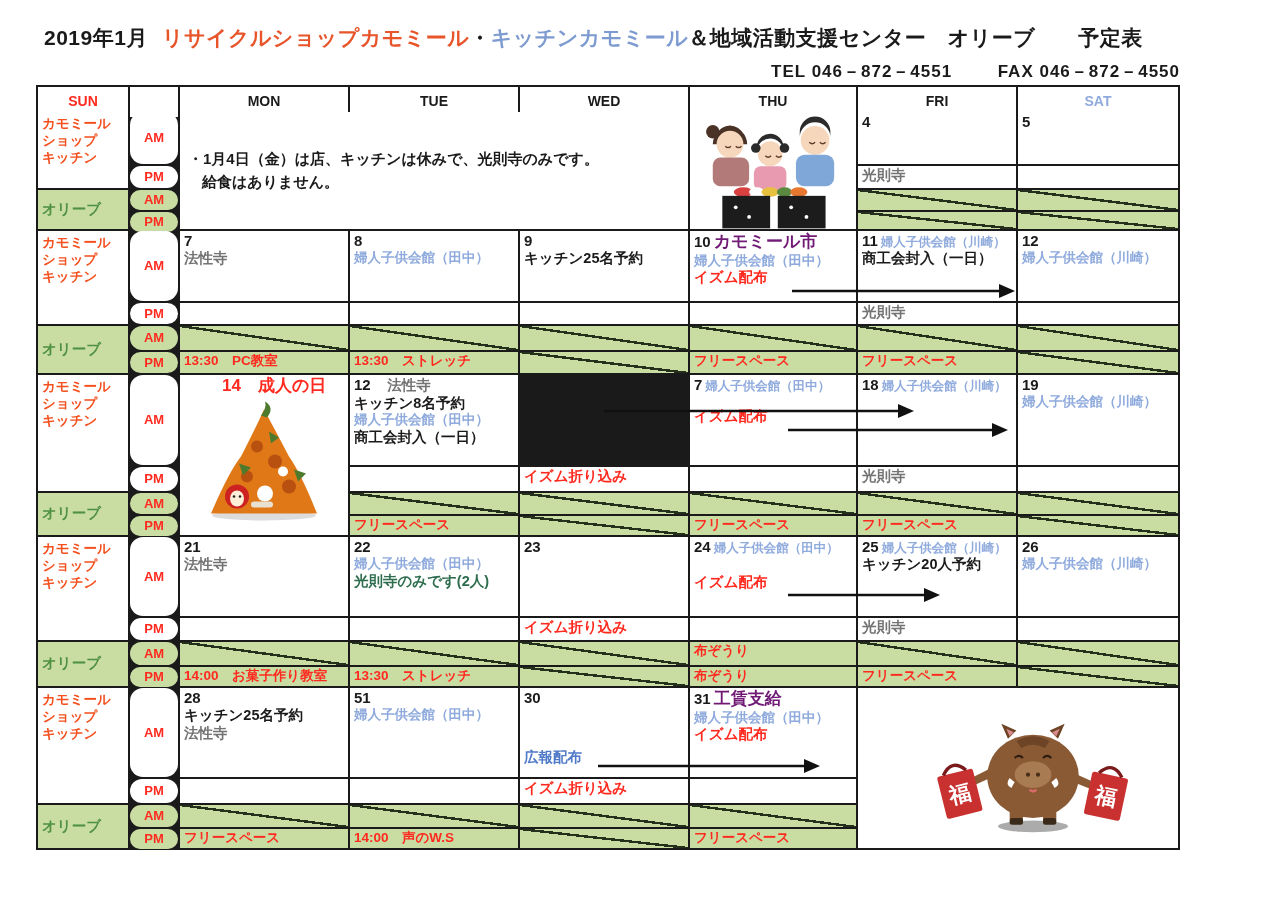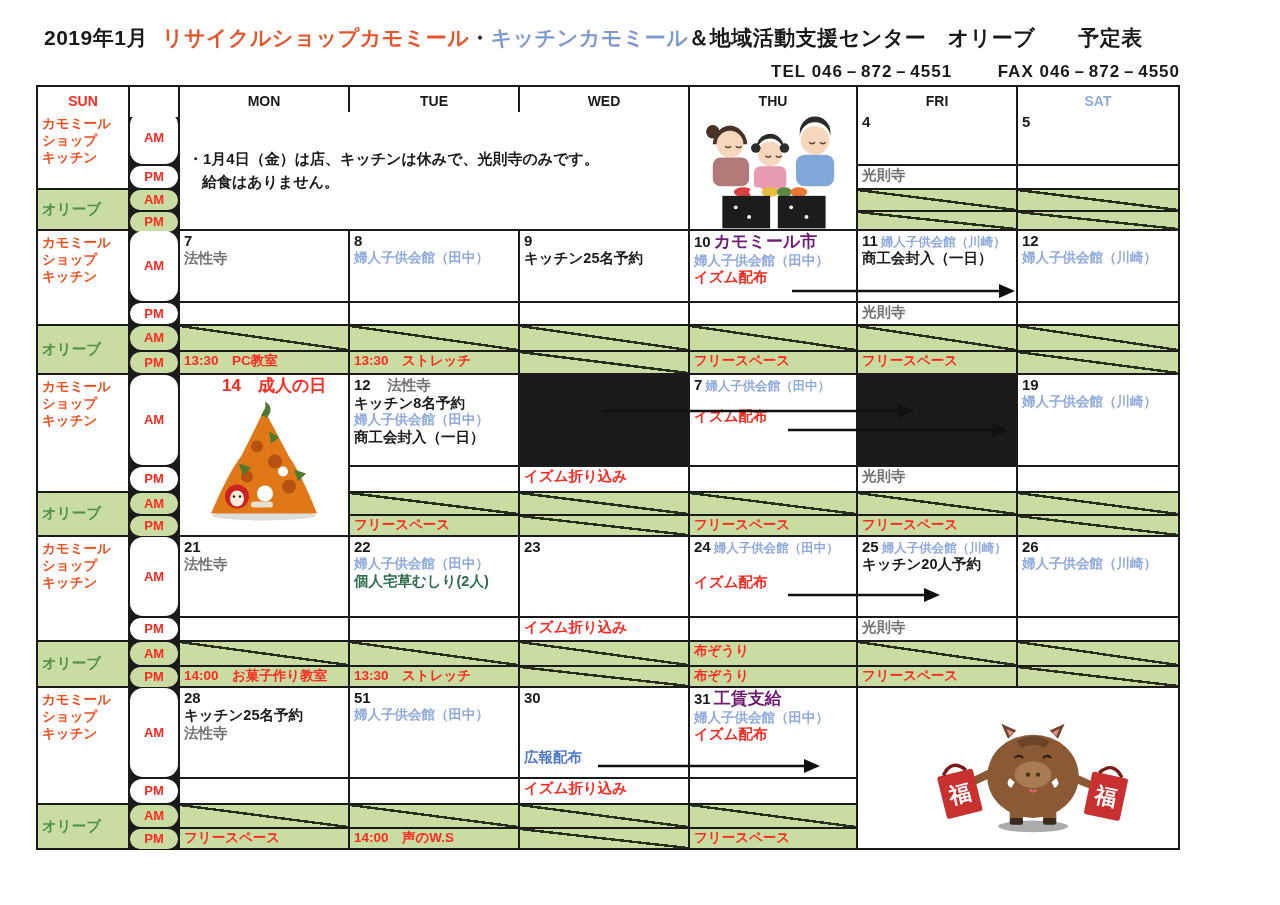--- a/index.html
+++ b/index.html
@@ -240,20 +240,23 @@
     <div class="c diag" style="grid-area:13/5"></div>
 
     <div class="c" style="grid-area:10/6">
       <div><span class="d">7</span><span class="t-blue s12">婦人子供会館（田中）</span></div>
       <div class="t-red s15" style="margin-top:14px;">イズム配布</div>
     </div>
     <div class="c" style="grid-area:11/6"></div>
     <div class="c diag" style="grid-area:12/6"></div>
     <div class="c g opm" style="grid-area:13/6">フリースペース</div>
 
+    <div class="c" style="grid-area:10/7">
+      <div><span class="d">18</span><span class="t-blue s12">婦人子供会館（川崎）</span></div>
+    </div>
     <div class="c t-purple s15" style="grid-area:11/7">光則寺</div>
     <div class="c diag" style="grid-area:12/7"></div>
     <div class="c g opm" style="grid-area:13/7">フリースペース</div>
 
     <div class="c" style="grid-area:10/8">
       <div><span class="d">19</span></div>
       <div class="t-blue">婦人子供会館（川崎）</div>
     </div>
     <div class="c" style="grid-area:11/8"></div>
     <div class="c diag" style="grid-area:12/8"></div>
@@ -274,21 +277,21 @@
       <div><span class="d">21</span></div>
       <div class="t-purple s15">法性寺</div>
     </div>
     <div class="c" style="grid-area:15/3"></div>
     <div class="c diag" style="grid-area:16/3"></div>
     <div class="c g opm" style="grid-area:17/3">14:00　お菓子作り教室</div>
 
     <div class="c" style="grid-area:14/4">
       <div><span class="d">22</span></div>
       <div class="t-blue">婦人子供会館（田中）</div>
-      <div class="t-dgreen s15">個人宅草むしり(2人)</div>
+      <div class="t-dgreen s15">光則寺のみです(2人)</div>
     </div>
     <div class="c" style="grid-area:15/4"></div>
     <div class="c diag" style="grid-area:16/4"></div>
     <div class="c g opm" style="grid-area:17/4">13:30　ストレッチ</div>
 
     <div class="c" style="grid-area:14/5">
       <div><span class="d">23</span></div>
     </div>
     <div class="c t-red s15" style="grid-area:15/5">イズム折り込み</div>
     <div class="c diag" style="grid-area:16/5"></div>

